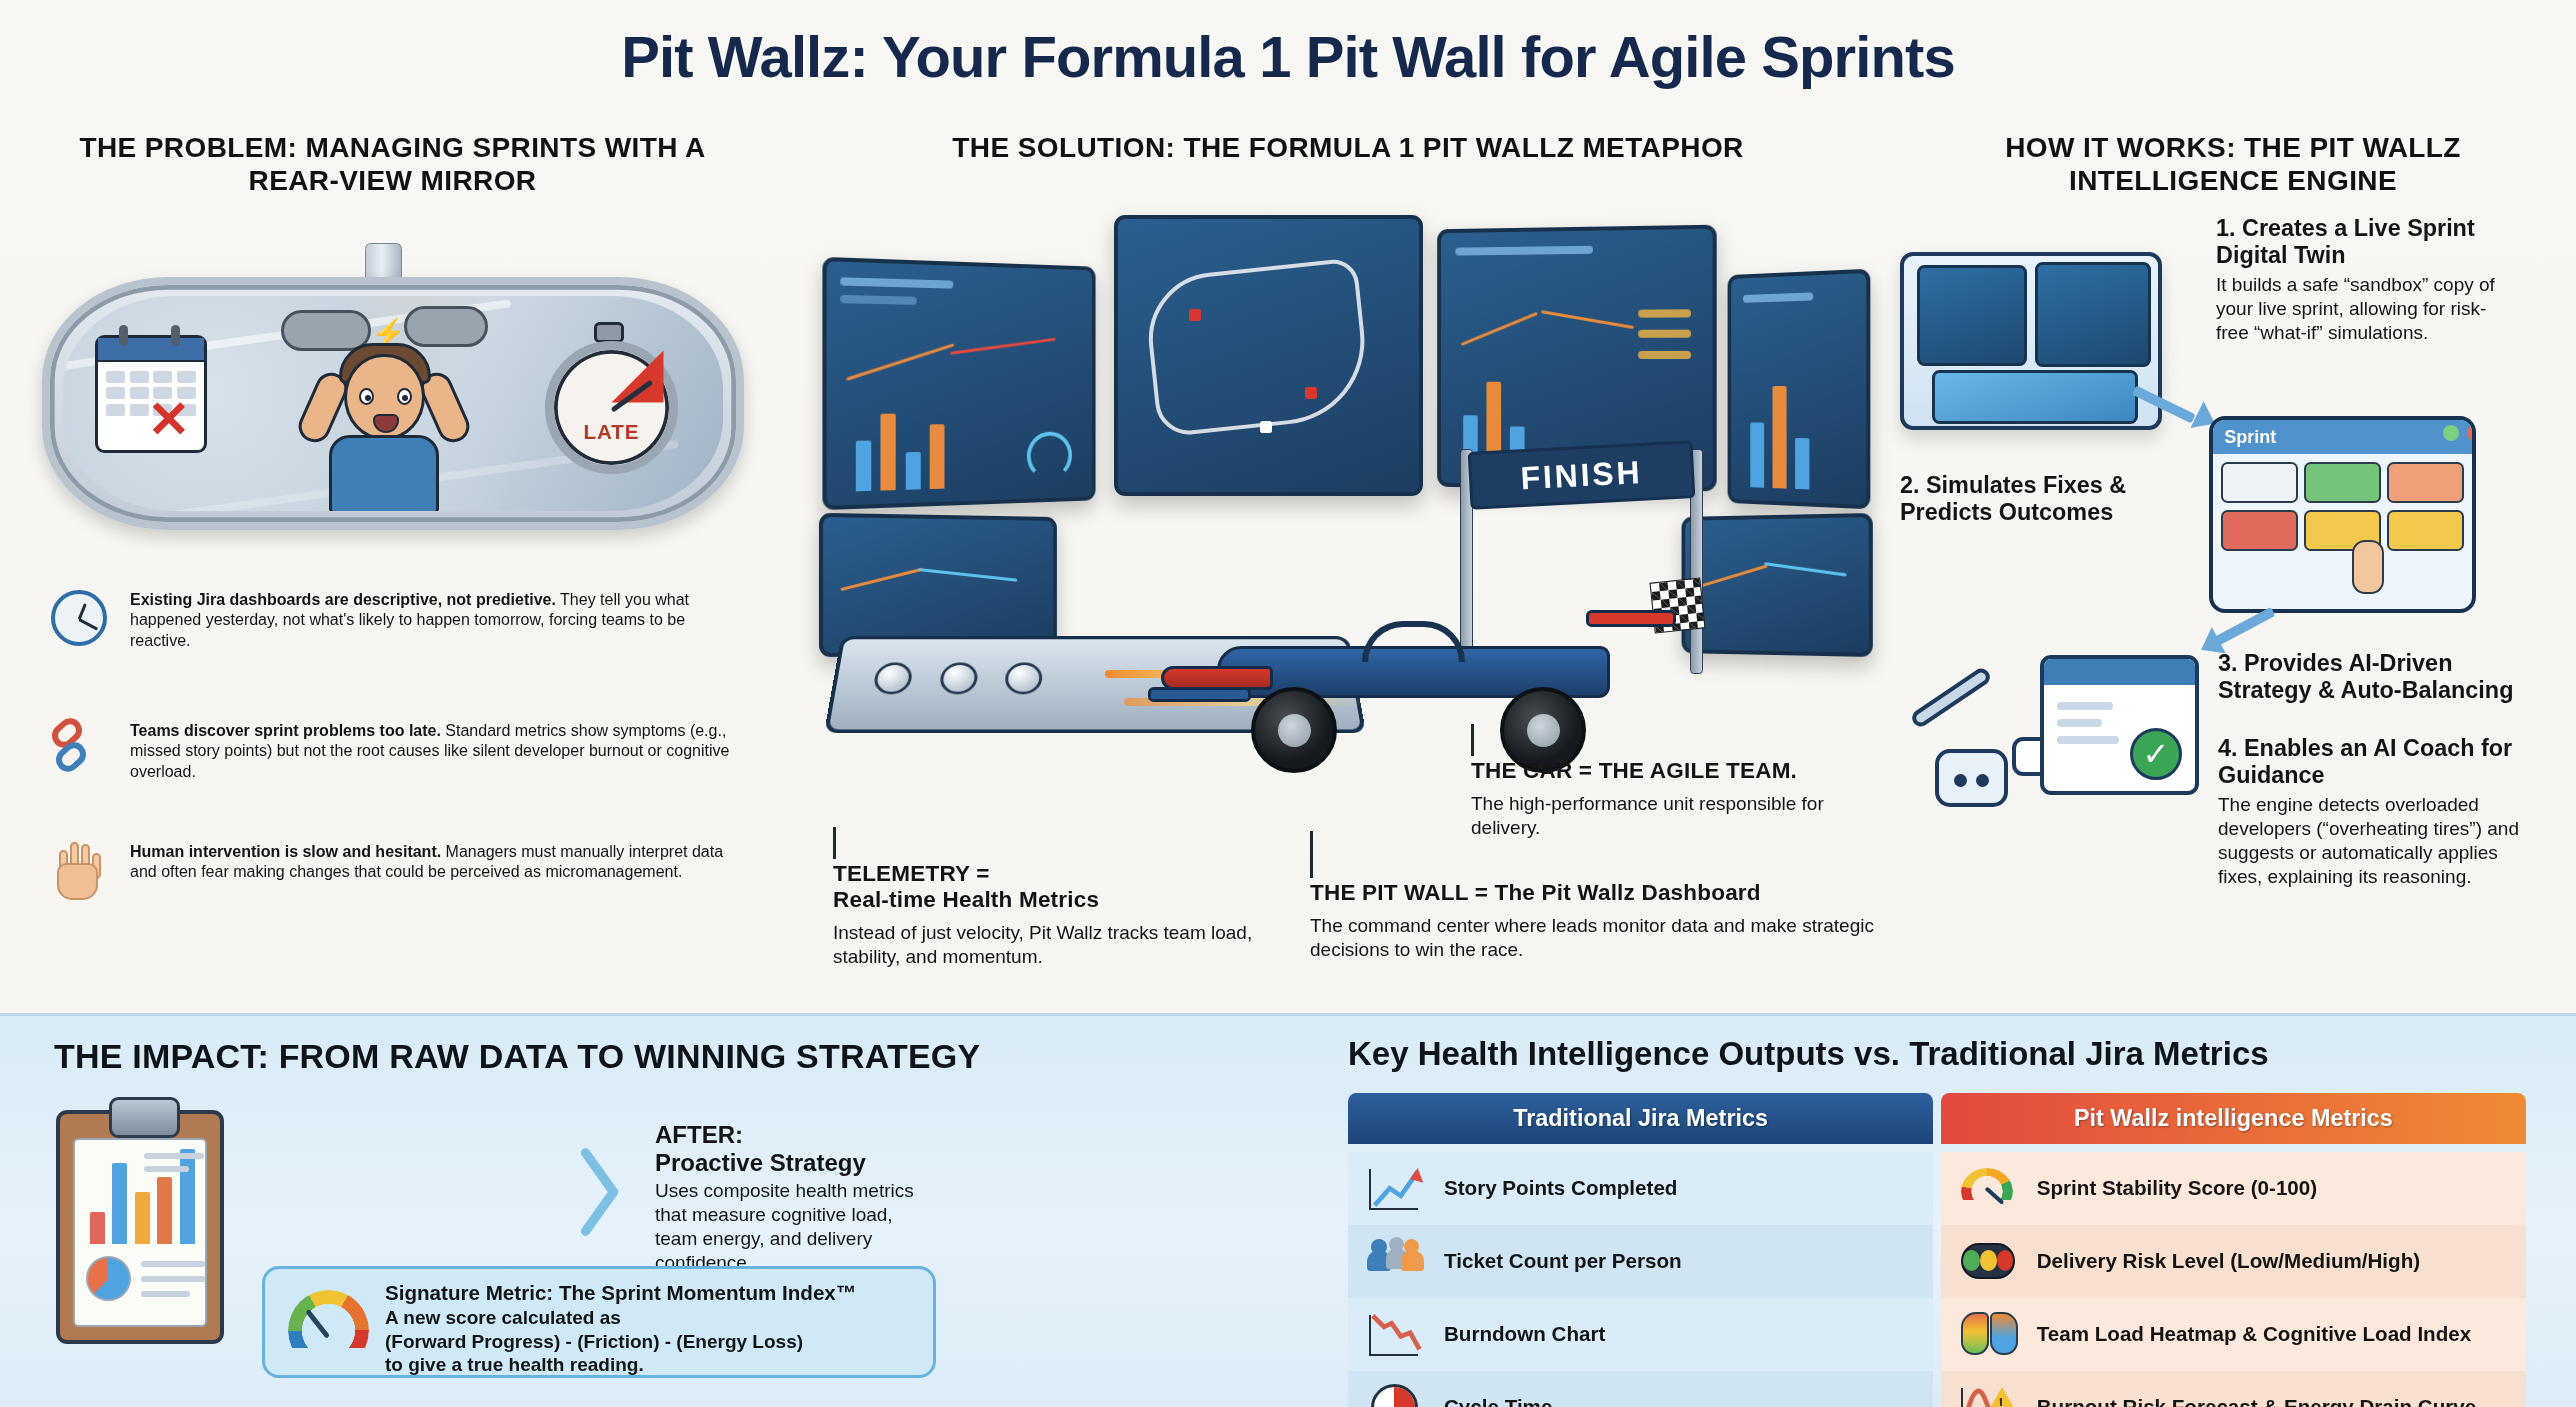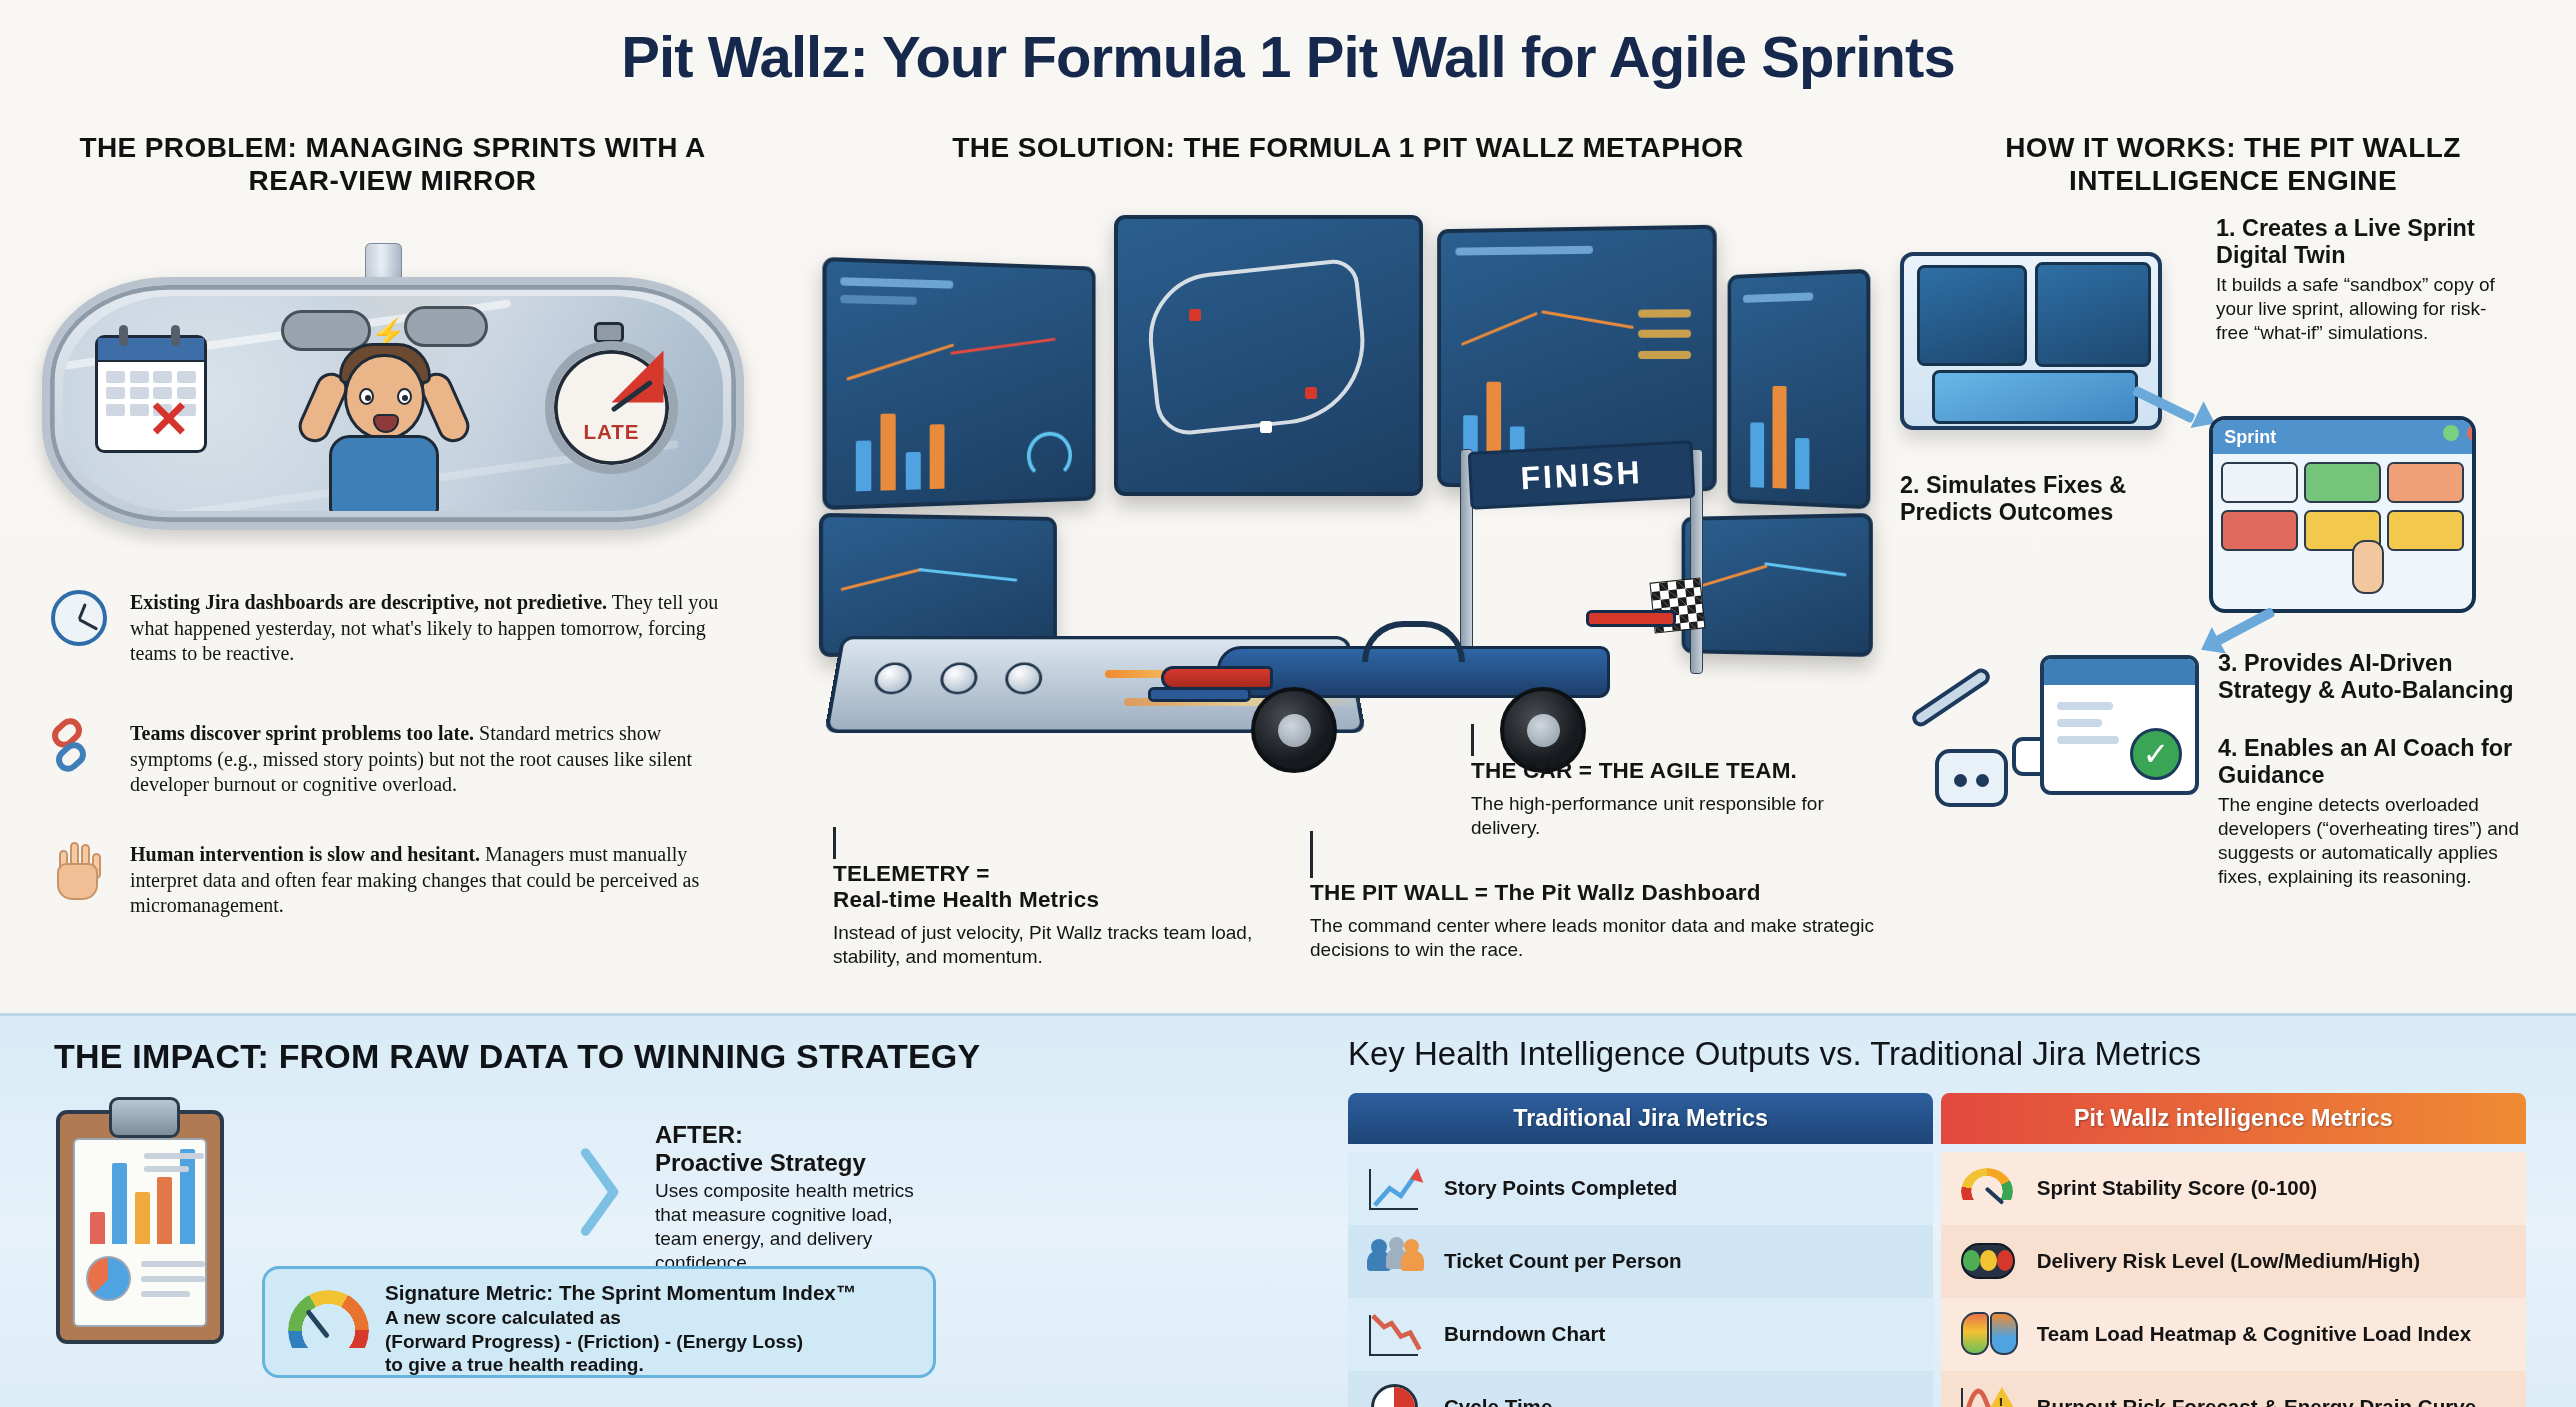--- a/index.html
+++ b/index.html
@@ -91,21 +91,21 @@
   .sw-red { position:absolute; left:50%; top:9.4px; width:52px; height:52px; background:#d6392c; clip-path: polygon(0 100%, 100% 0, 100% 100%); }
   .sw-late { position:absolute; left:0; right:0; top:79px; text-align:center; font-size:20.6px; font-weight:bold; color:#b8352a; letter-spacing:0.9px; }
   .sw-hand { position:absolute; left:50%; top:50%; width:49px; height:4.7px; background:#22303e; transform-origin:0 50%; transform:rotate(-36deg); border-radius:2.8px; }
   .sw-crown { position:absolute; left:49px; top:-19px; width:30px; height:20.6px; background:#8f9aa6; border:3.7px solid #222c38; border-radius:5.6px; }
 
   .bullet { position:absolute; width: 683px; display:flex; gap:19px; align-items:flex-start; }
   #b1 { left: 51px; top: 590px; }
   #b2 { left: 51px; top: 721px; justify-content: center; }
   #b3 { left: 51px; top: 842px; }
   .bullet .ico { flex:0 0 60px; height:60px; position:relative; }
-  .bullet .txt { font-size:20px; line-height:1.28;font-family:Liberation Serif, serif; }
+  .bullet .txt { font-size:16px; line-height:1.28; }
   .bullet .txt b { font-weight:bold; }
 
   .ico-clock { width:56px;height:56px;border-radius:50%;background:#eef3f8;border:4.7px solid #2f6da8; position:relative; }
   .ico-clock::before,.ico-clock::after{content:"";position:absolute;background:#22303e;border-radius:1.9px;left:50%;top:50%;transform-origin:0 50%;}
   .ico-clock::before{width:17px;height:2.8px;transform:rotate(-68deg);}
   .ico-clock::after{width:20.6px;height:2.8px;transform:rotate(28deg);}
   .ico-chain { width:58px;height:56px;position:relative; }
   .ico-chain i { position:absolute; width:32px;height:24px;border-radius:12px; border:6.6px solid #d1503f; transform:rotate(-42deg); }
   .ico-chain i:last-child { border-color:#3f7fb8; left:3.7px; top:24px; }
   .ico-hand { width:52px;height:58px;position:relative; }
@@ -203,21 +203,21 @@
   .cc-bar { height:26px; background:#3f7fb8; }
   .cc-check { position:absolute; left:86px; top:69px; width:52px;height:52px;border-radius:50%;background:#3aa655;border:3.7px solid #1d3a5c; color:#fff; font-size:32px; text-align:center; line-height:47px; }
 
   
   #bottom {
     position:absolute; left:0; top:1013px; width:2576px; height:395px;
     background: linear-gradient(180deg,#d8ebf6 0%, #e7f2fa 55%, #dcecf7 100%);
     border-top: 3.7px solid #bcd8ea;
   }
   #impact-title { position:absolute; left: 54px; top: 20.6px; font-size:34px; font-weight:bold; color:#101418; letter-spacing:0.2px; }
-  #table-title  { position:absolute; left: 1348px; top: 19px; font-size:33px; font-weight:normal; color:#101418; }
+  #table-title  { position:absolute; left: 1348px; top: 19px; font-size:33px; font-weight:bold; color:#101418; }
 
   .clipboard { position:absolute; left: 56px; top: 94px; width: 168px; height: 234px; background:#b07a52; border:4.7px solid #2b3b4c; border-radius:11.2px; }
   .cb-page { position:absolute; left: 13px; top: 24px; right:13px; bottom: 13px; background:#fbfbf8; border:2.8px solid #9aa7b4; border-radius:5.6px; overflow:hidden; }
   .cb-clip { position:absolute; left: 49px; top:-17px; width:71px; height:41px; background:linear-gradient(180deg,#b9c7d4,#7d8d9c); border:3.7px solid #2b3b4c; border-radius:9.4px; }
   .cb-bar { position:absolute; bottom:81px; width:15px; border-radius:1.9px 1.9px 0 0; }
   .cb-line { position:absolute; height:5.6px; background:#c8d2dc; border-radius:2.8px; }
   .cb-pie { position:absolute; left: 11.2px; bottom: 24px; width:45px;height:45px;border-radius:50%;
             background: conic-gradient(#4ea3e0 0 62%, #e8714a 62% 100%); border:2.8px solid #9aa7b4; }
 
   .ba-block { position:absolute; }

